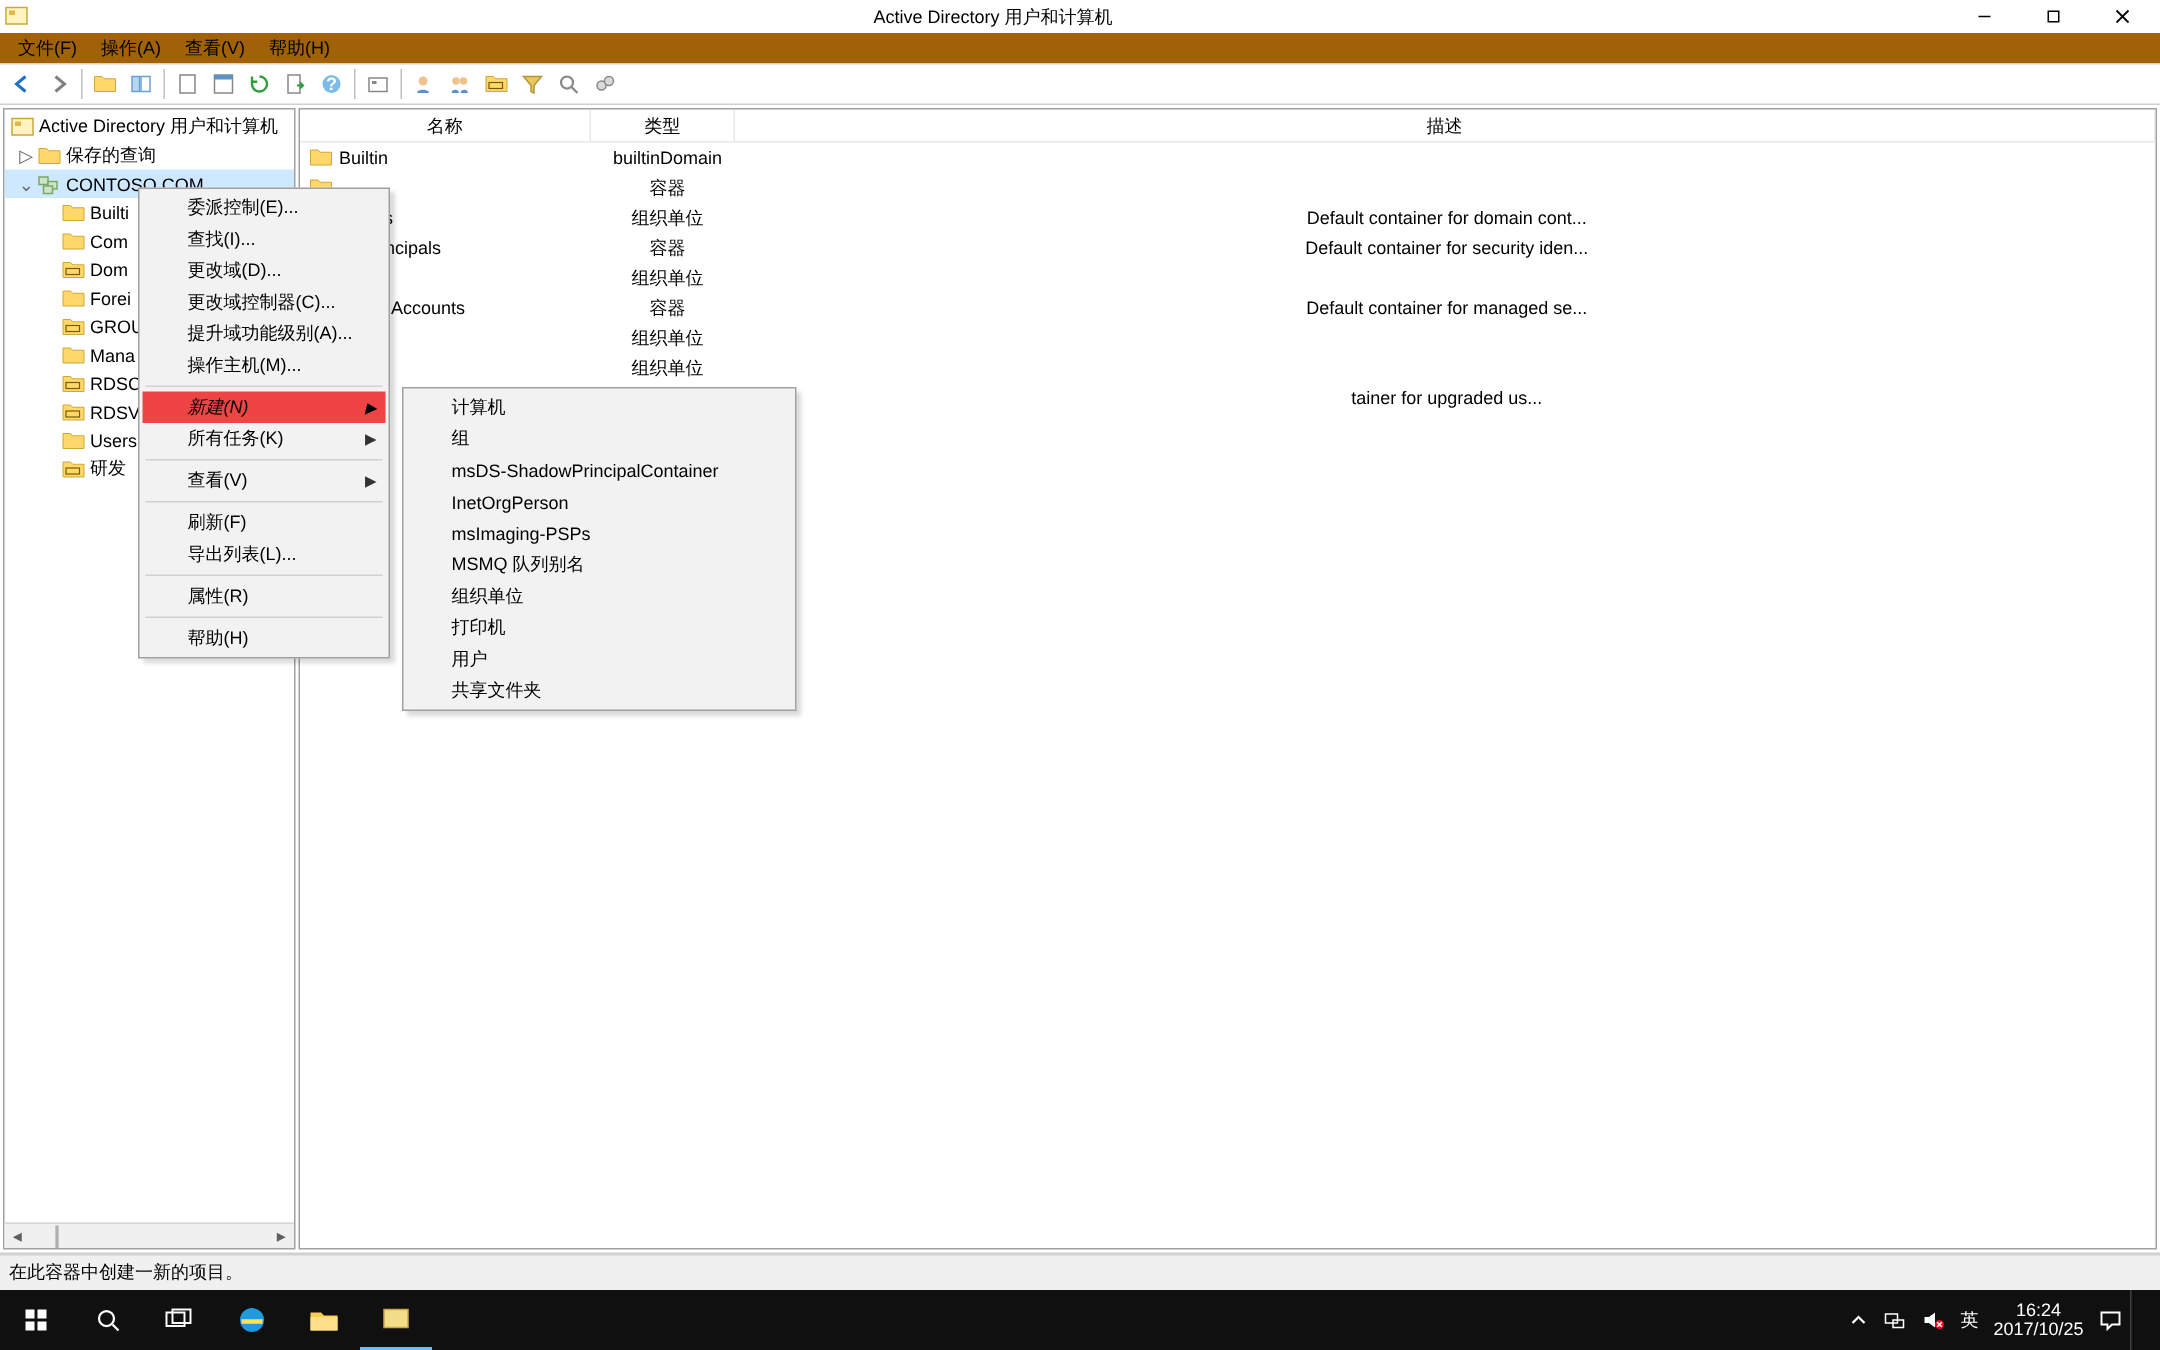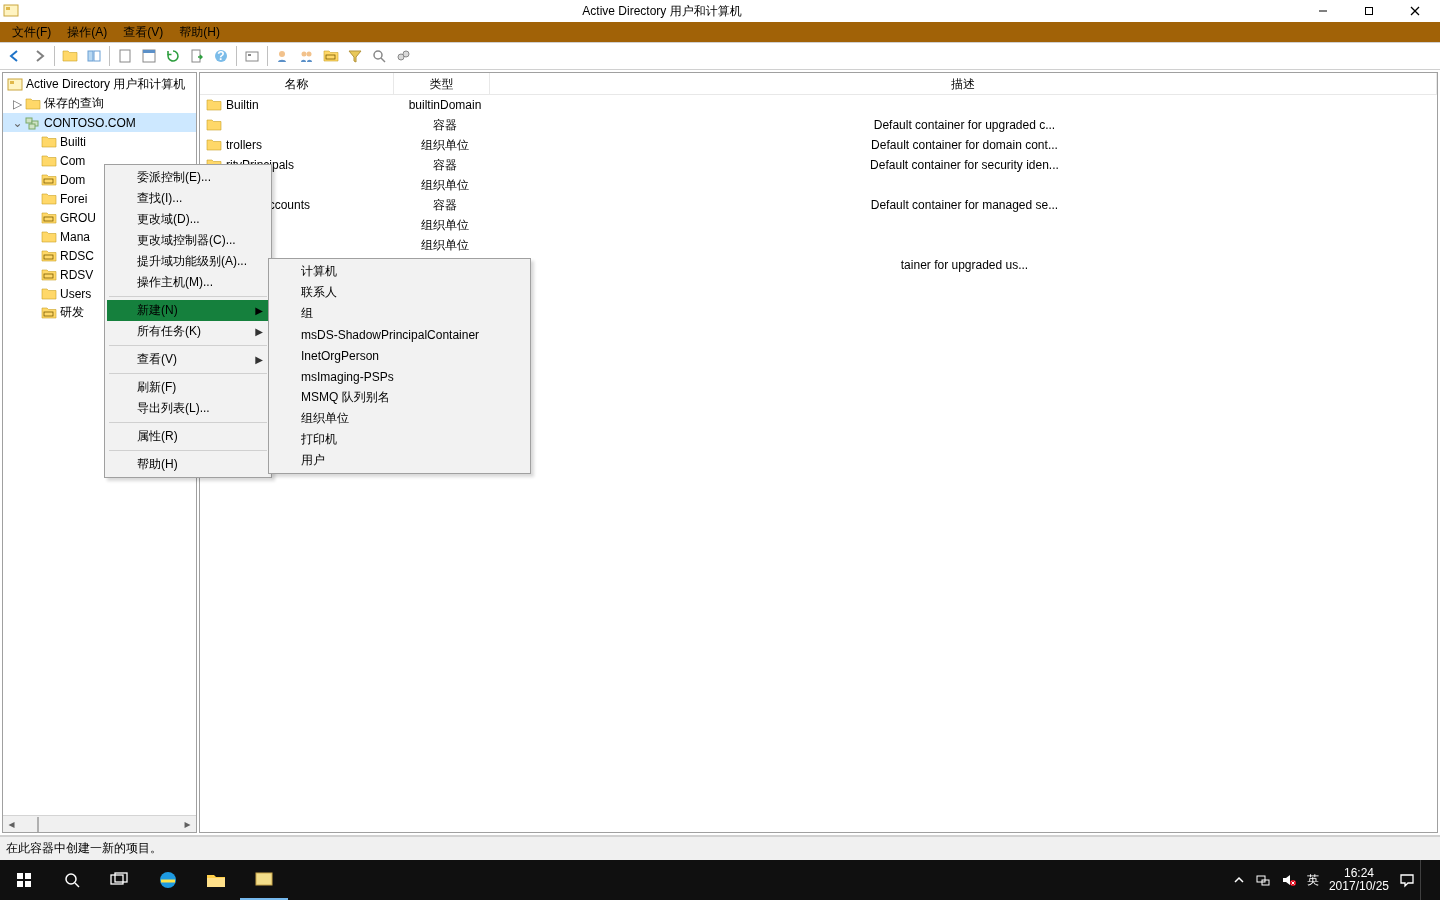--- a/index.html
+++ b/index.html
@@ -47,24 +47,24 @@
 .list-row .c-name { width:194px; padding-left:6px; display:flex; align-items:center; gap:4px; white-space:nowrap; overflow:hidden;}
 .list-row .c-type { width:96px; padding-left:6px; white-space:nowrap;}
 .list-row .c-desc { flex:1; padding-left:2px; white-space:nowrap; overflow:hidden; text-overflow:ellipsis;}
 
 
 .statusbar { height:24px; padding:2px 6px; background:#f0f0f0; border-top:1px solid #d0d0d0; display:flex; align-items:center;}
 
 
 .ctx { position:absolute; background:#f2f2f2; border:1px solid #a0a0a0; box-shadow: 3px 3px 3px rgba(0,0,0,0.15); padding:2px; z-index:100;}
 .ctx .row { display:flex; align-items:center; height:21px; padding: 0 24px 0 30px; position:relative; white-space:nowrap;}
-.ctx .row:hover, .ctx .row.hl { background:#15803d;}
+.ctx .row:hover, .ctx .row.hl { background:#ef4444;font-style:italic;}
 .ctx .row.sep { height:1px; background:#d0d0d0; margin:3px 2px; padding:0;}
 .ctx .row .arrow { position:absolute; right:6px; font-size:10px; color:#333;}
-.ctx1 { left:104px; top:125px; width:168px;margin-top:39px;}
+.ctx1 { left:92px; top:125px; width:168px;}
 .ctx2 { left:268px; top:258px; width:263px;}
 .ctx .row.hl .arrow { color:#000;}
 
 
 .taskbar { height:40px; background:#101010; display:flex; align-items:center; color:#fff; position:relative;}
 .taskbar .tbtn { width:48px; height:40px; display:flex; align-items:center; justify-content:center;}
 .taskbar .tbtn.active { border-bottom:2px solid #76b9ed;}
 .tray { position:absolute; right:0; display:flex; align-items:center; height:40px; padding-right:6px;}
 .tray .titem { padding:0 5px; height:40px; display:flex; align-items:center; justify-content:center; color:#fff;}
 .clock { display:flex; flex-direction:column; align-items:center; justify-content:center; line-height:13px; font-size:11px; padding:0 6px;}
@@ -376,21 +376,20 @@
           <div class="list-row">
             <div class="c-name">
               <span class="folder-ic">
                 <svg width="16" height="16">
                   <use href="#folder-closed"></use>
                 </svg>
               </span>
               <span></span>
             </div>
             <div class="c-type">容器</div>
-            <div class="c-desc">Default container for upgraded c...</div>
           </div>
           <div class="list-row">
             <div class="c-name">
               <span class="folder-ic">
                 <svg width="16" height="16">
                   <use href="#folder-closed"></use>
                 </svg>
               </span>
               <span>trollers</span>
             </div>
@@ -601,23 +600,20 @@
   <div class="row">
       <span>帮助(H)</span>
     </div>
 </div>
 
 <div class="ctx ctx2">
   <div class="row">
       <span>计算机</span>
     </div>
   <div class="row">
-      <span>联系人</span>
-    </div>
-  <div class="row">
       <span>组</span>
     </div>
   <div class="row">
       <span>msDS-ShadowPrincipalContainer</span>
     </div>
   <div class="row">
       <span>InetOrgPerson</span>
     </div>
   <div class="row">
       <span>msImaging-PSPs</span>
@@ -627,13 +623,16 @@
     </div>
   <div class="row">
       <span>组织单位</span>
     </div>
   <div class="row">
       <span>打印机</span>
     </div>
   <div class="row">
       <span>用户</span>
     </div>
+  <div class="row">
+      <span>共享文件夹</span>
+    </div>
 </div>
 
 </body></html>

